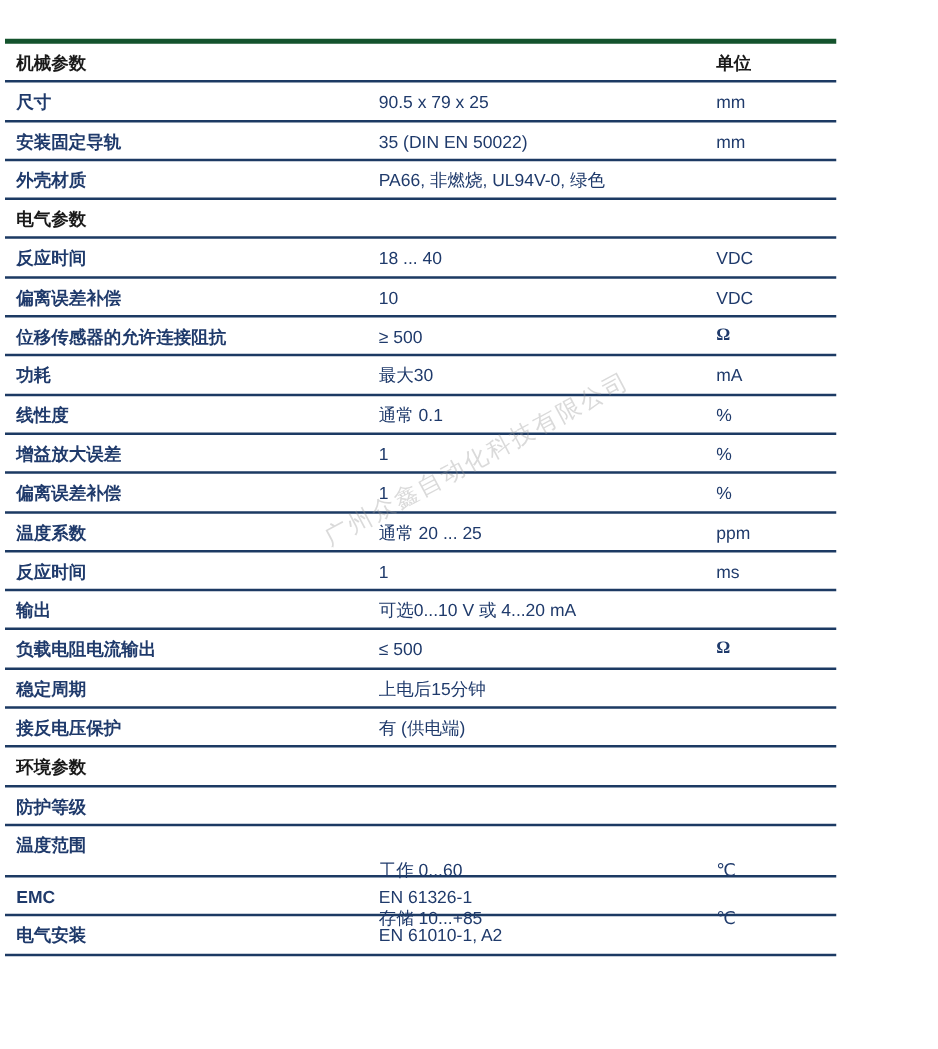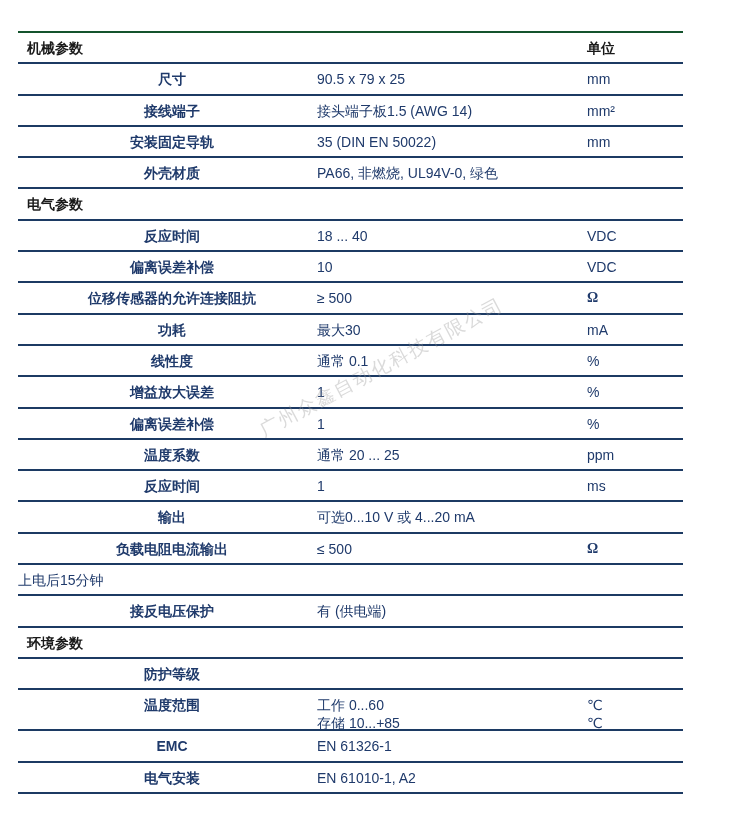--- a/index.html
+++ b/index.html
@@ -1,53 +1,48 @@
 <!DOCTYPE html>
 <html><head>
 <meta charset="utf-8">
 <style>
   html, body { margin: 0; padding: 0; background: #ffffff; }
   body { width: 750px; height: 839px; position: relative; overflow: hidden;
          font-family: "Liberation Sans", "DejaVu Sans", sans-serif; }
-  .spec-table { position: absolute; left: 18px; top: 31px; width: 665px;
-                border-top: 2px solid #14532d; }
+  .spec-table { position: absolute; left: 4px; top: 31px; width: 665px;
+                border-top: 4px solid #14532d; }
   .row { display: flex; align-items: flex-start; border-bottom: 2px solid #1c3a63;
          box-sizing: border-box; height: 31.3px; padding-top: 6px; font-size: 14px; line-height: 18px; }
   .row.tall { height: 41px; }
   .c1 { width: 299px; padding-left: 9px; box-sizing: border-box; }
   .c2 { width: 270px; padding-left: 0; box-sizing: border-box; }
   .c3 { width: 96px; box-sizing: border-box; }
   .row.section .c1, .row.section .c3 { color: #1a1a1a; font-weight: bold; }
   .row.data { color: #1f3a6b; }
-  .row.data .c1 { font-weight: bold; text-align: center; }
+  .row.data .c1 { font-weight: bold; }
   .row.data .c1.plain { font-weight: bold; }
-  .line2 { display: block; }
+  .line2 { display: block; margin-top: 20px; }
   .sym { font-family: "Liberation Serif", "DejaVu Serif", serif; font-weight: bold; }
   .watermark { position: absolute; left: 255px; top: 420px; transform: rotate(-28deg);
                transform-origin: left top; color: rgba(150,150,150,0.35); font-size: 19px;
                letter-spacing: 2px; white-space: nowrap; pointer-events: none; }
 </style>
 </head>
 <body>
 
 <div class="spec-table">
   <div class="row section">
     <div class="c1">机械参数</div>
     <div class="c2"></div>
     <div class="c3">单位</div>
   </div>
   <div class="row data">
     <div class="c1">尺寸</div>
     <div class="c2">90.5 x 79 x 25</div>
     <div class="c3">mm</div>
-  </div>
-  <div class="row data">
-    <div class="c1">接线端子</div>
-    <div class="c2">接头端子板1.5  (AWG 14)</div>
-    <div class="c3">mm²</div>
   </div>
   <div class="row data">
     <div class="c1">安装固定导轨</div>
     <div class="c2">35 (DIN EN 50022)</div>
     <div class="c3">mm</div>
   </div>
   <div class="row data">
     <div class="c1">外壳材质</div>
     <div class="c2">PA66, 非燃烧, UL94V-0, 绿色</div>
     <div class="c3"></div>
@@ -106,20 +101,21 @@
     <div class="c1">输出</div>
     <div class="c2">可选0...10 V 或 4...20 mA</div>
     <div class="c3"></div>
   </div>
   <div class="row data">
     <div class="c1">负载电阻电流输出</div>
     <div class="c2">≤ 500</div>
     <div class="c3 sym">Ω</div>
   </div>
   <div class="row data">
+    <div class="c1">稳定周期</div>
     <div class="c2">上电后15分钟</div>
     <div class="c3"></div>
   </div>
   <div class="row data">
     <div class="c1">接反电压保护</div>
     <div class="c2">有 (供电端)</div>
     <div class="c3"></div>
   </div>
   <div class="row section">
     <div class="c1">环境参数</div>

